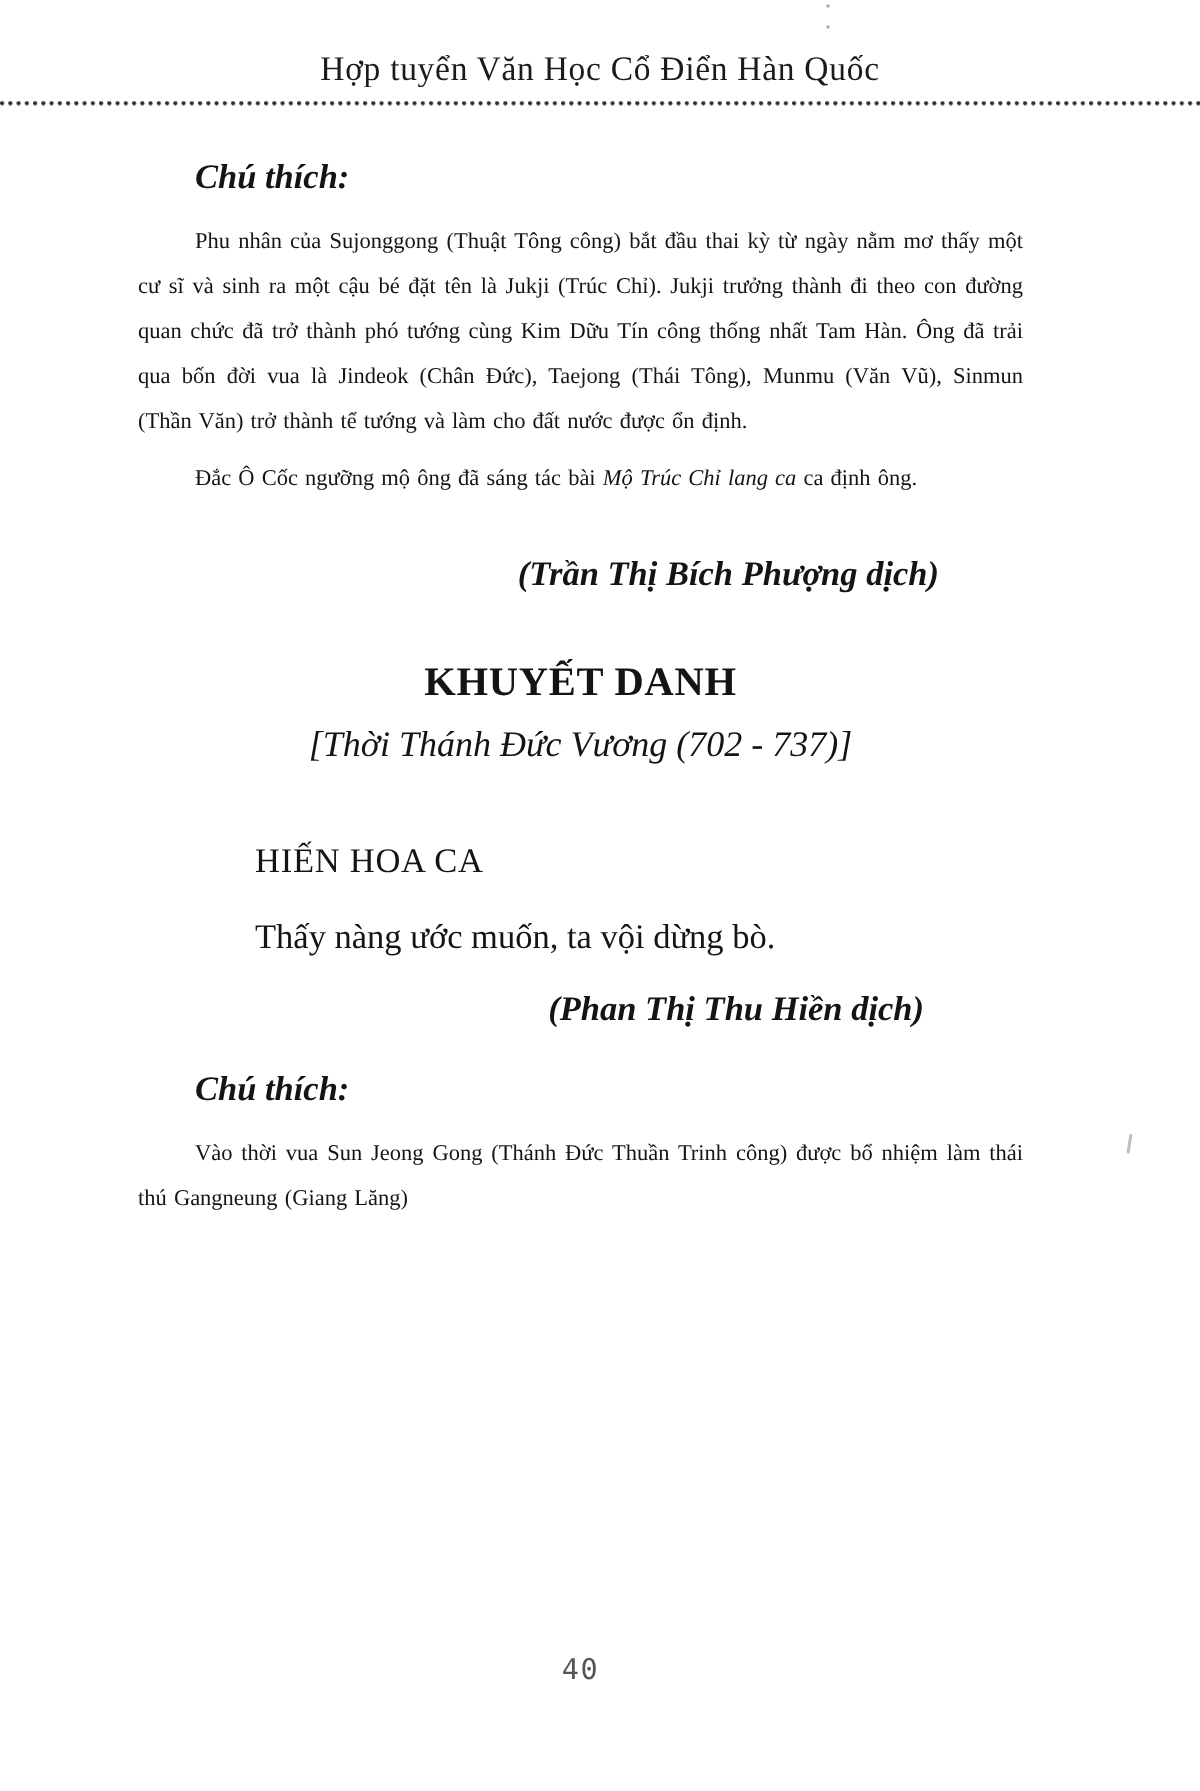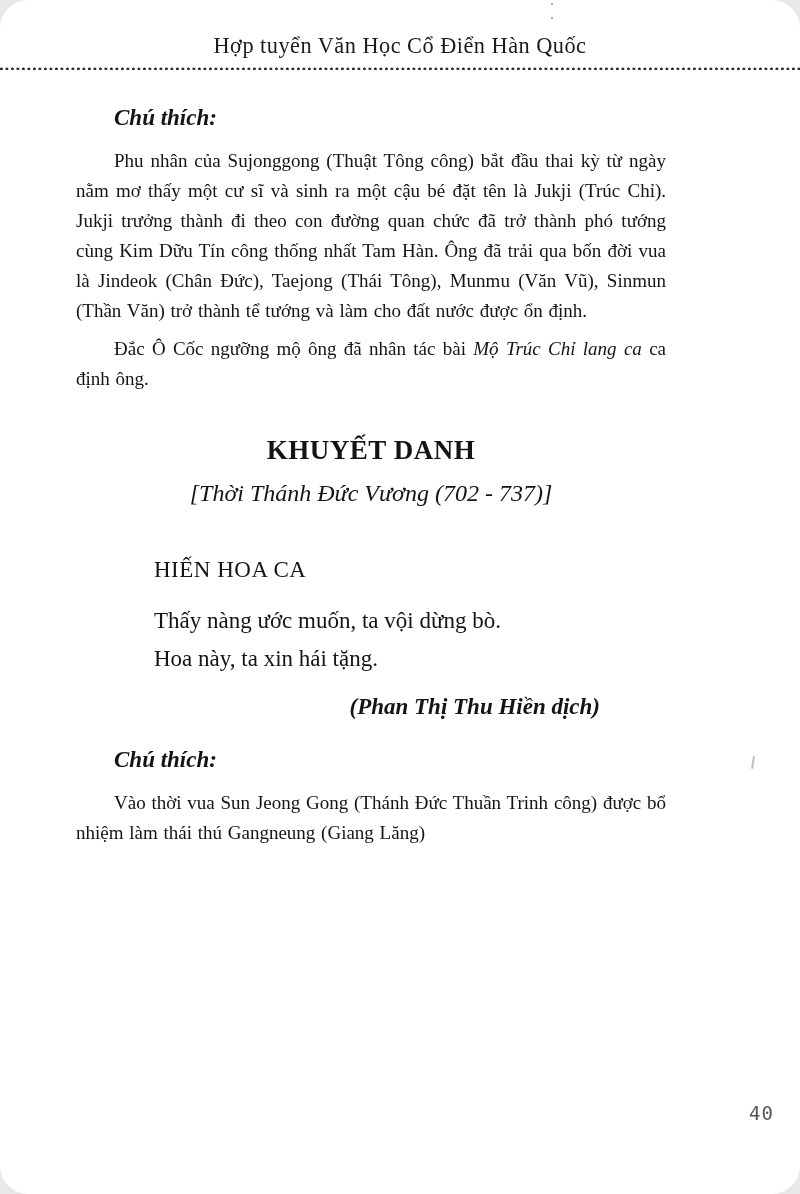--- a/index.html
+++ b/index.html
@@ -5,21 +5,20 @@
   html, body { margin: 0; padding: 0; background: #e8e8e8; }
   .page {
     position: relative;
     width: 800px;
     height: 1194px;
     margin: 0 auto;
     background: #ffffff;
     font-family: "Liberation Serif", serif;
     color: #141414;
     overflow: hidden;
-    border-radius: 28px;
   }
 
   
   .running-header {
     position: absolute;
     top: 33px; left: 0; right: 0;
     text-align: center;
     font-size: 23px;
     letter-spacing: 0.5px;
     color: #1b1b1b;
@@ -31,33 +30,33 @@
     width: 800px; height: 4px;
     background-image: radial-gradient(circle at 1.4px 1.8px, #2c2c2c 1.15px, rgba(0,0,0,0) 1.6px);
     background-size: 5.5px 4px;
     background-repeat: repeat-x;
   }
 
   
   .content {
     position: absolute;
     top: 104px;
-    left: 76px;
+    left: 92px;
     width: 590px;
   }
   .note-label {
     font-size: 23px;
     font-weight: bold;
     font-style: italic;
     line-height: 28px;
     padding-left: 38px;
   }
   .body-para {
     margin: 14px 0 0 0;
-    font-size: 19px;
+    font-size: 15px;
     line-height: 30px;
     text-align: justify;
     text-indent: 38px;
     word-spacing: 1px;
   }
   .body-para.second { margin-top: 8px; }
   .work-title-inline { font-style: italic; }
 
   .translator {
     margin-top: 34px;
@@ -104,21 +103,21 @@
   }
 
   .note2 { margin-top: 24px; }
 
   
   .page-number {
     position: absolute;
     top: 1102px;
     left: 0;
     width: 774px;
-    text-align: right;
+    text-align: center;
     font-family: "DejaVu Sans Mono", monospace;
     font-size: 19px;
     color: #555;
     letter-spacing: 1px;
   }
 
   
   .speck-colon {
     position: absolute;
     top: 3px; left: 551px;
@@ -147,33 +146,33 @@
 
   <div class="speck-colon"></div>
   <div class="speck-mark"></div>
 
   <div class="content">
 
     <div class="note-label">Chú thích:</div>
 
     <p class="body-para">Phu nhân của Sujonggong (Thuật Tông công) bắt đầu thai kỳ từ ngày nằm mơ thấy một cư sĩ và sinh ra một cậu bé đặt tên là Jukji (Trúc Chỉ). Jukji trưởng thành đi theo con đường quan chức đã trở thành phó tướng cùng Kim Dữu Tín công thống nhất Tam Hàn. Ông đã trải qua bốn đời vua là Jindeok (Chân Đức), Taejong (Thái Tông), Munmu (Văn Vũ), Sinmun (Thần Văn) trở thành tể tướng và làm cho đất nước được ổn định.</p>
 
-    <p class="body-para second"><span>Đắc Ô Cốc ngưỡng mộ ông đã nhân tác bài </span><span class="work-title-inline">Mộ Trúc Chỉ lang ca</span><span> ca định ông.</span></p>
+    <p class="body-para second"><span>Đắc Ô Cốc ngưỡng mộ ông đã sáng tác bài </span><span class="work-title-inline">Mộ Trúc Chỉ lang ca</span><span> ca định ông.</span></p>
 
+    <div class="translator first">(Trần Thị Bích Phượng dịch)</div>
 
     <div class="author-heading">KHUYẾT DANH</div>
 
     <div class="era-heading">[Thời Thánh Đức Vương (702 - 737)]</div>
 
     <div class="poem-block">
       <div class="poem-title">HIẾN HOA CA</div>
 
       <div class="poem-lines">
         <div class="poem-line">Thấy nàng ước muốn, ta vội dừng bò.</div>
-        <div class="poem-line">Hoa này, ta xin hái tặng.</div>
       </div>
     </div>
 
     <div class="translator second">(Phan Thị Thu Hiền dịch)</div>
 
     <div class="note-label note2">Chú thích:</div>
 
     <p class="body-para">Vào thời vua Sun Jeong Gong (Thánh Đức Thuần Trinh công) được bổ nhiệm làm thái thú Gangneung (Giang Lăng)</p>
 
   </div>

